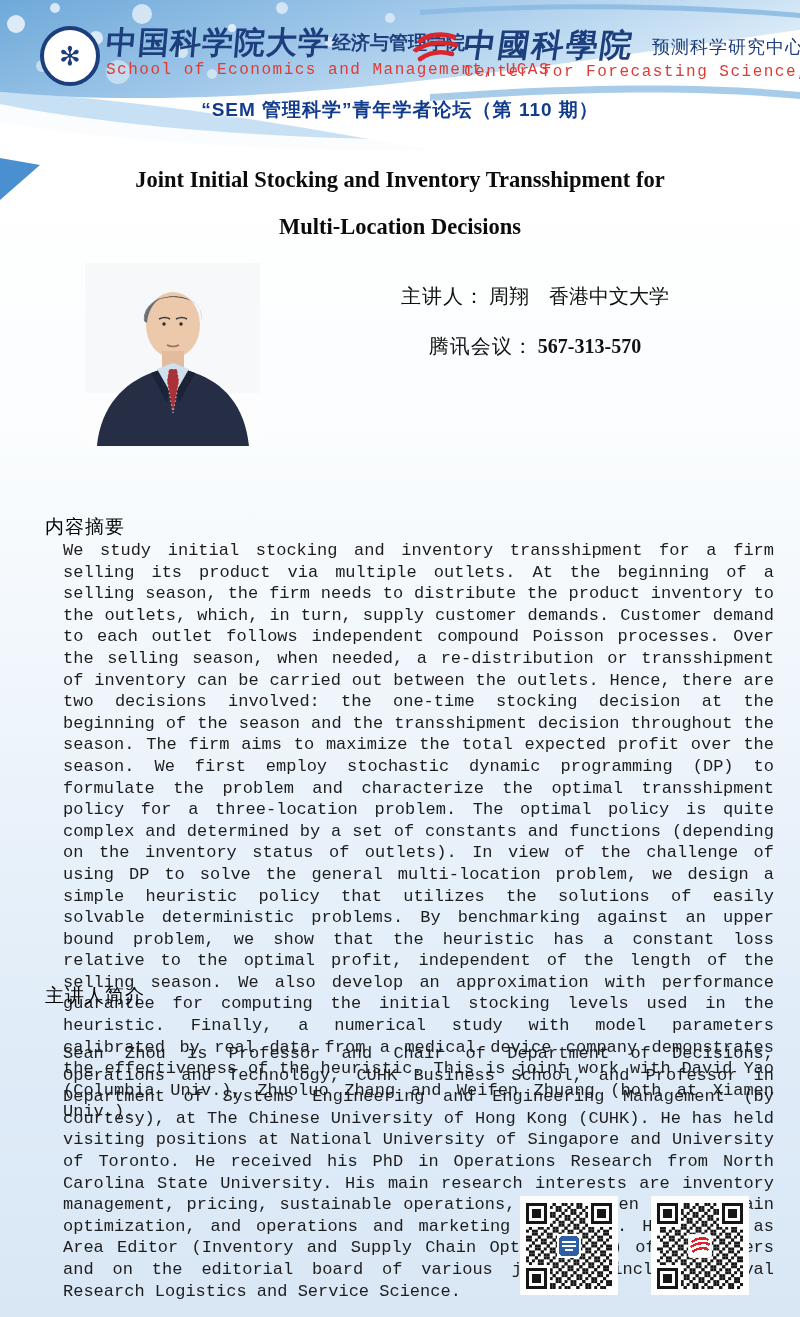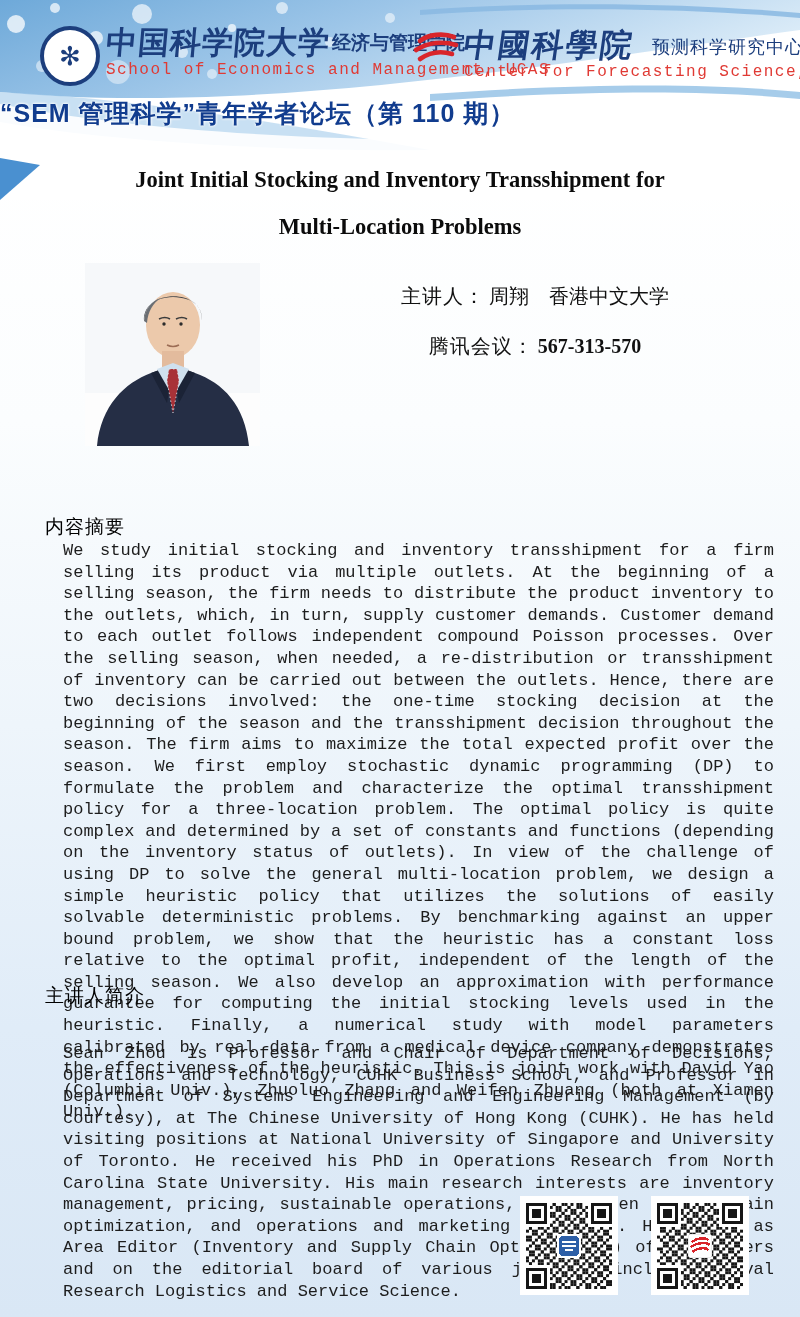--- a/index.html
+++ b/index.html
@@ -16,22 +16,22 @@
   .callig{font-family:"Liberation Serif","DejaVu Serif",serif;font-weight:bold;color:#1c3e7d;
           font-size:31px;line-height:34px;letter-spacing:1px;transform:skewX(-5deg);display:inline-block;}
   .schoolcn{font-size:19px;font-weight:bold;color:#1c3e7d;display:inline-block;vertical-align:4px;margin-left:2px;}
   .enred{font-family:"Liberation Mono","DejaVu Sans Mono",monospace;color:#e03a34;font-size:16px;
          letter-spacing:1.5px;margin-top:1px;white-space:nowrap;}
   .logo-right{position:absolute;left:412px;top:4px;display:flex;align-items:flex-start;}
   .rchunk{margin-left:4px;}
   .callig2{font-family:"Liberation Serif","DejaVu Serif",serif;font-weight:bold;color:#1c3e7d;
            font-size:32px;line-height:34px;letter-spacing:2px;transform:skewX(-8deg);display:inline-block;}
   .centercn{font-size:18px;color:#1c3e7d;display:inline-block;vertical-align:3px;margin-left:18px;letter-spacing:1px;}
-  .banner{position:absolute;top:97px;left:0;width:800px;
-          font-size:25px;font-weight:bold;color:#113c8e;letter-spacing:1px;
+  .banner{position:absolute;top:97px;left:0;width:800px;text-align:center;
+          font-size:19px;font-weight:bold;color:#113c8e;letter-spacing:1px;
           text-shadow:0 0 3px #fff,0 0 3px #fff;}
   .entitle{position:absolute;top:156px;left:0;width:800px;text-align:center;
            font-family:"Liberation Serif","DejaVu Serif",serif;font-weight:bold;color:#0b0b0b;
            font-size:22.5px;line-height:47px;}
   
   .photo{position:absolute;left:85px;top:263px;width:175px;height:183px;background:#fff;}
   .sinfo{position:absolute;left:300px;top:283px;width:470px;
          font-family:"Liberation Serif","DejaVu Serif",serif;color:#111;text-align:center;}
   .srow{height:50px;font-size:20px;}
   .srow .lab{letter-spacing:1px;}
@@ -108,21 +108,21 @@
         <span class="callig2">中國科學院</span><span class="centercn">预测科学研究中心</span>
         <div class="enred">Center for Forecasting Science, CAS</div>
       </div>
     </div>
   </div>
 
   <div class="banner">“SEM 管理科学”青年学者论坛（第 110 期）</div>
 
   <div class="entitle">
     <div>Joint Initial Stocking and Inventory Transshipment for</div>
-    <div>Multi-Location Problems</div>
+    <div>Multi-Location Decisions</div>
   </div>
 
   <svg class="photo" viewBox="0 0 175 183">
     <rect width="175" height="183" fill="#f6f8fa"></rect>
     <rect y="130" width="175" height="53" fill="#fdfdfd"></rect>
     <ellipse cx="88" cy="62" rx="27" ry="33" fill="#ecc9ab"></ellipse>
     <path d="M59,58 C57,26 119,24 117,58 C117,42 108,35 88,34 C68,35 61,42 59,58 Z" fill="#44474b"></path>
     <path d="M59,58 C60,46 66,38 76,35 C68,40 63,48 62,60 Z" fill="#6b6f74"></path>
     <rect x="77" y="88" width="22" height="17" fill="#e3bb9d"></rect>
     <path d="M12,183 C16,142 40,120 66,110 L88,102 L110,110 C138,120 160,142 164,183 Z" fill="#252e45"></path>

